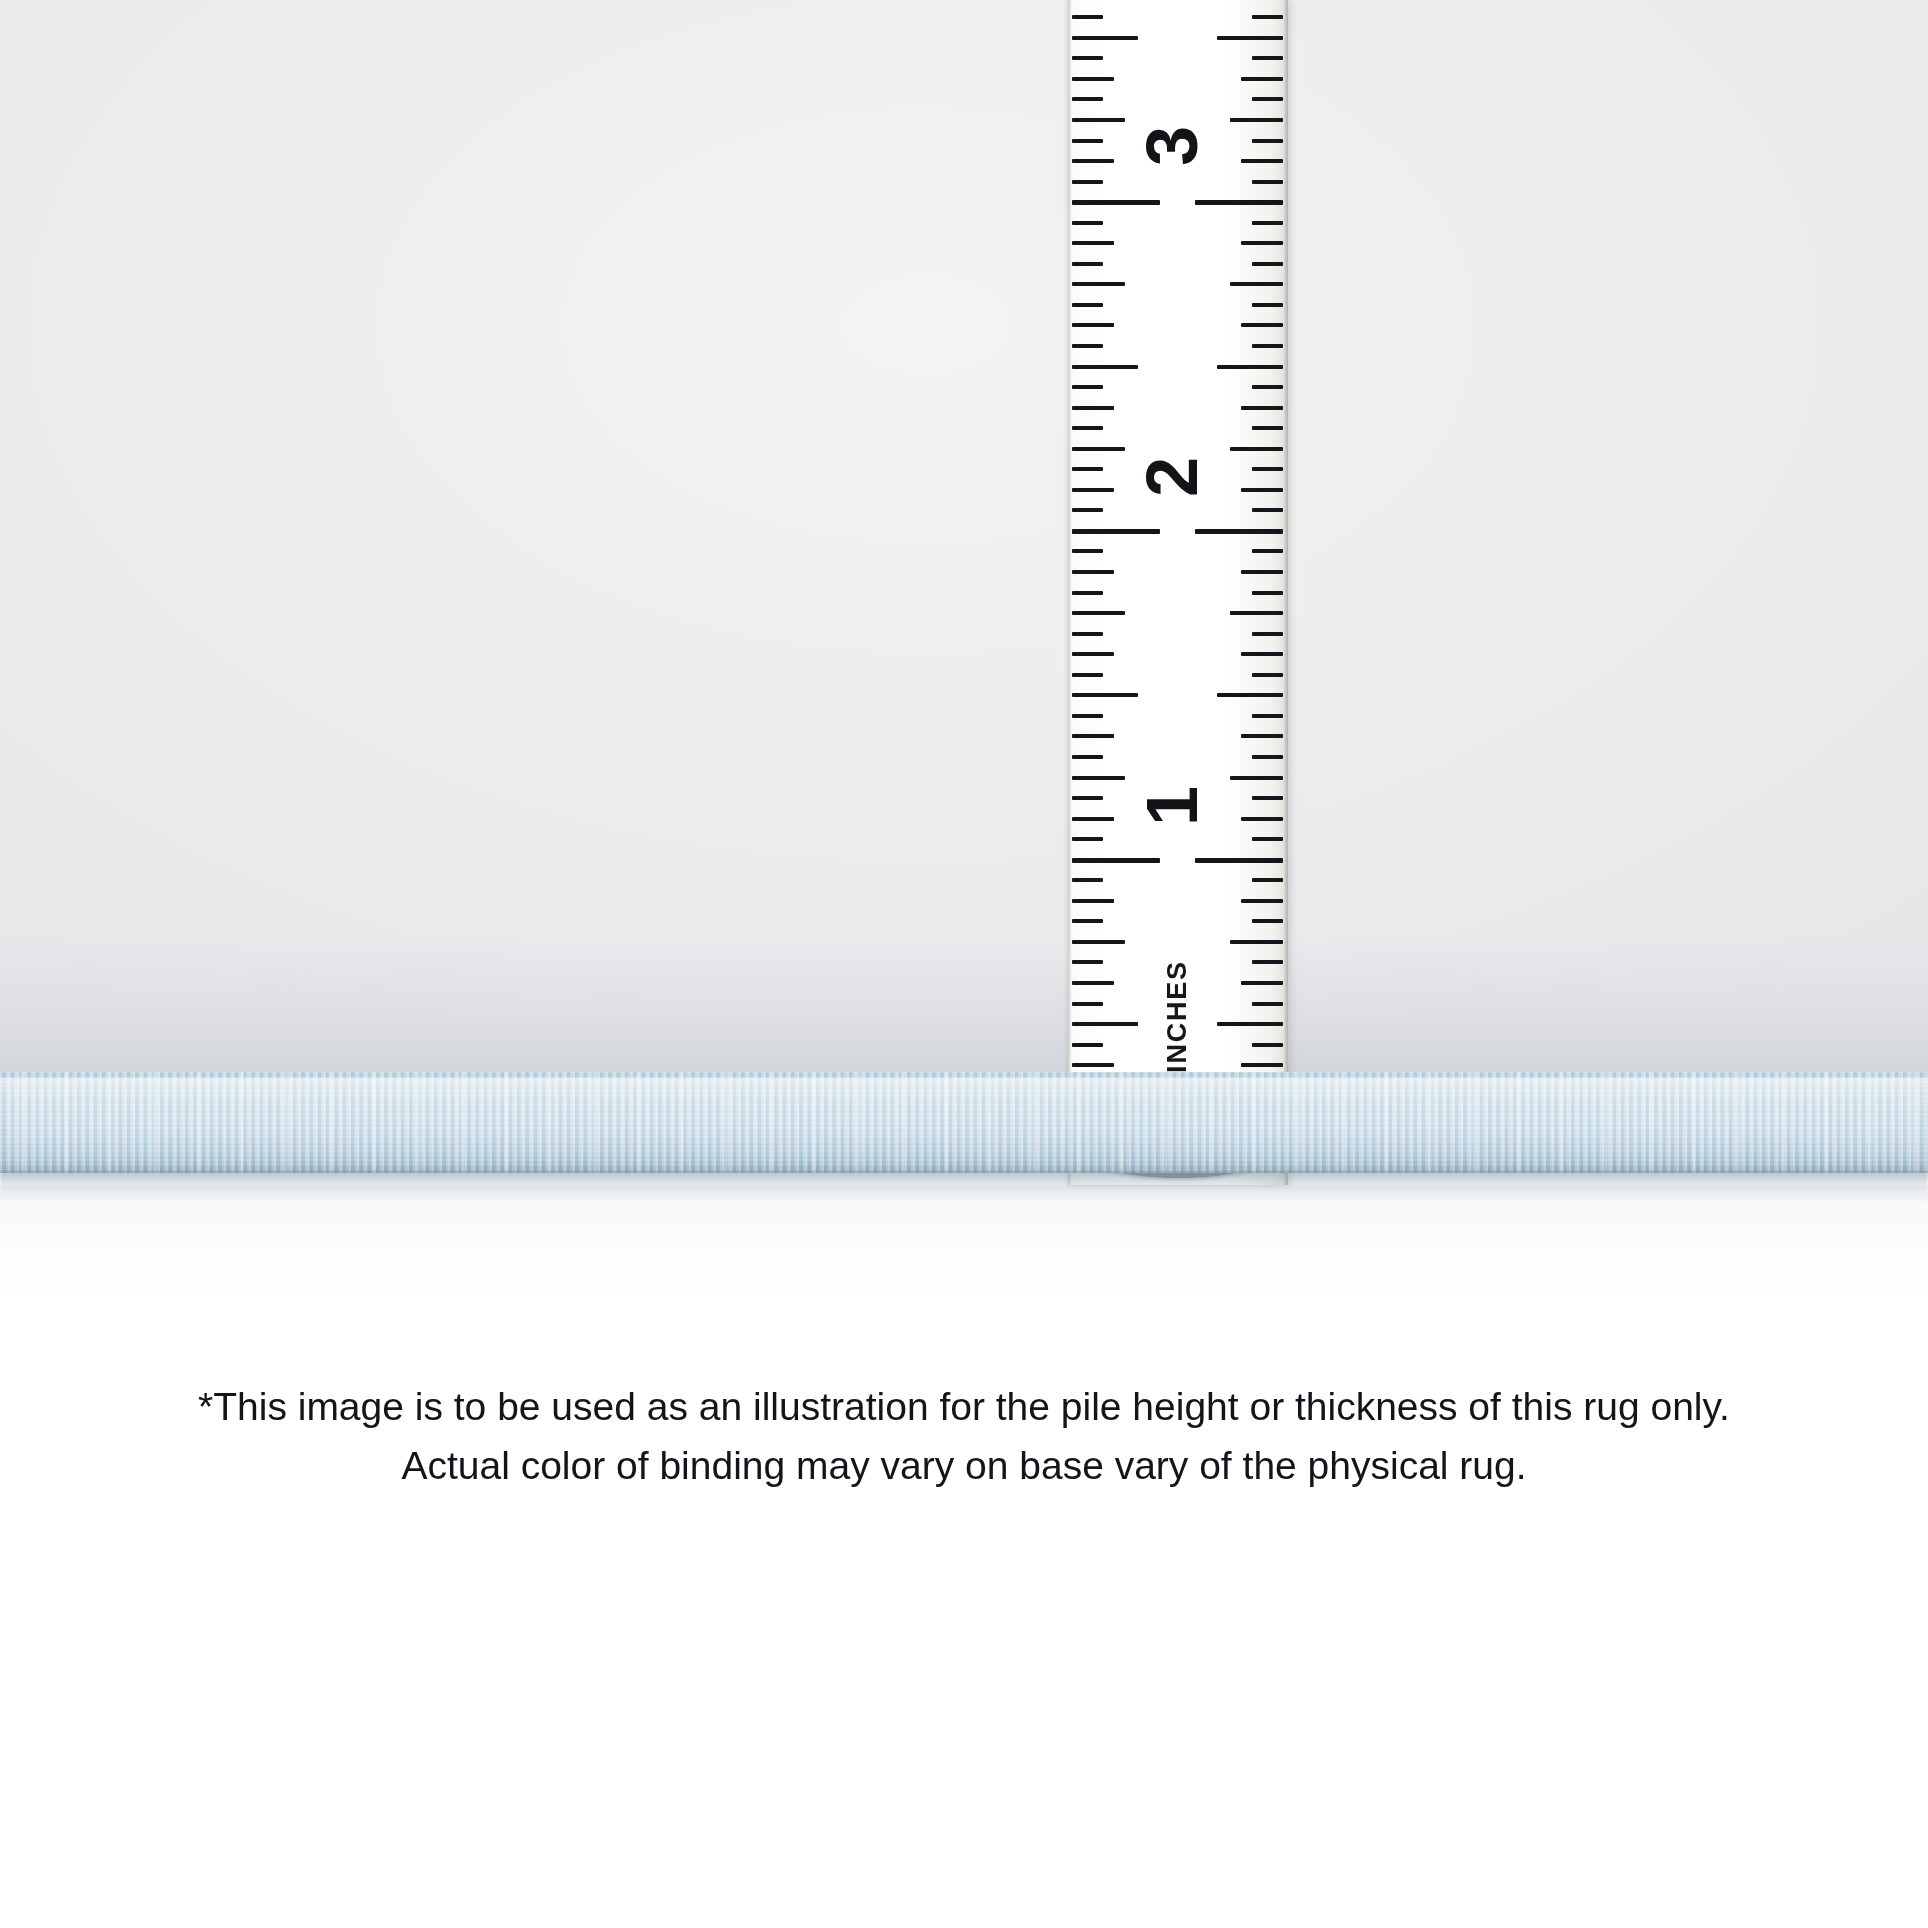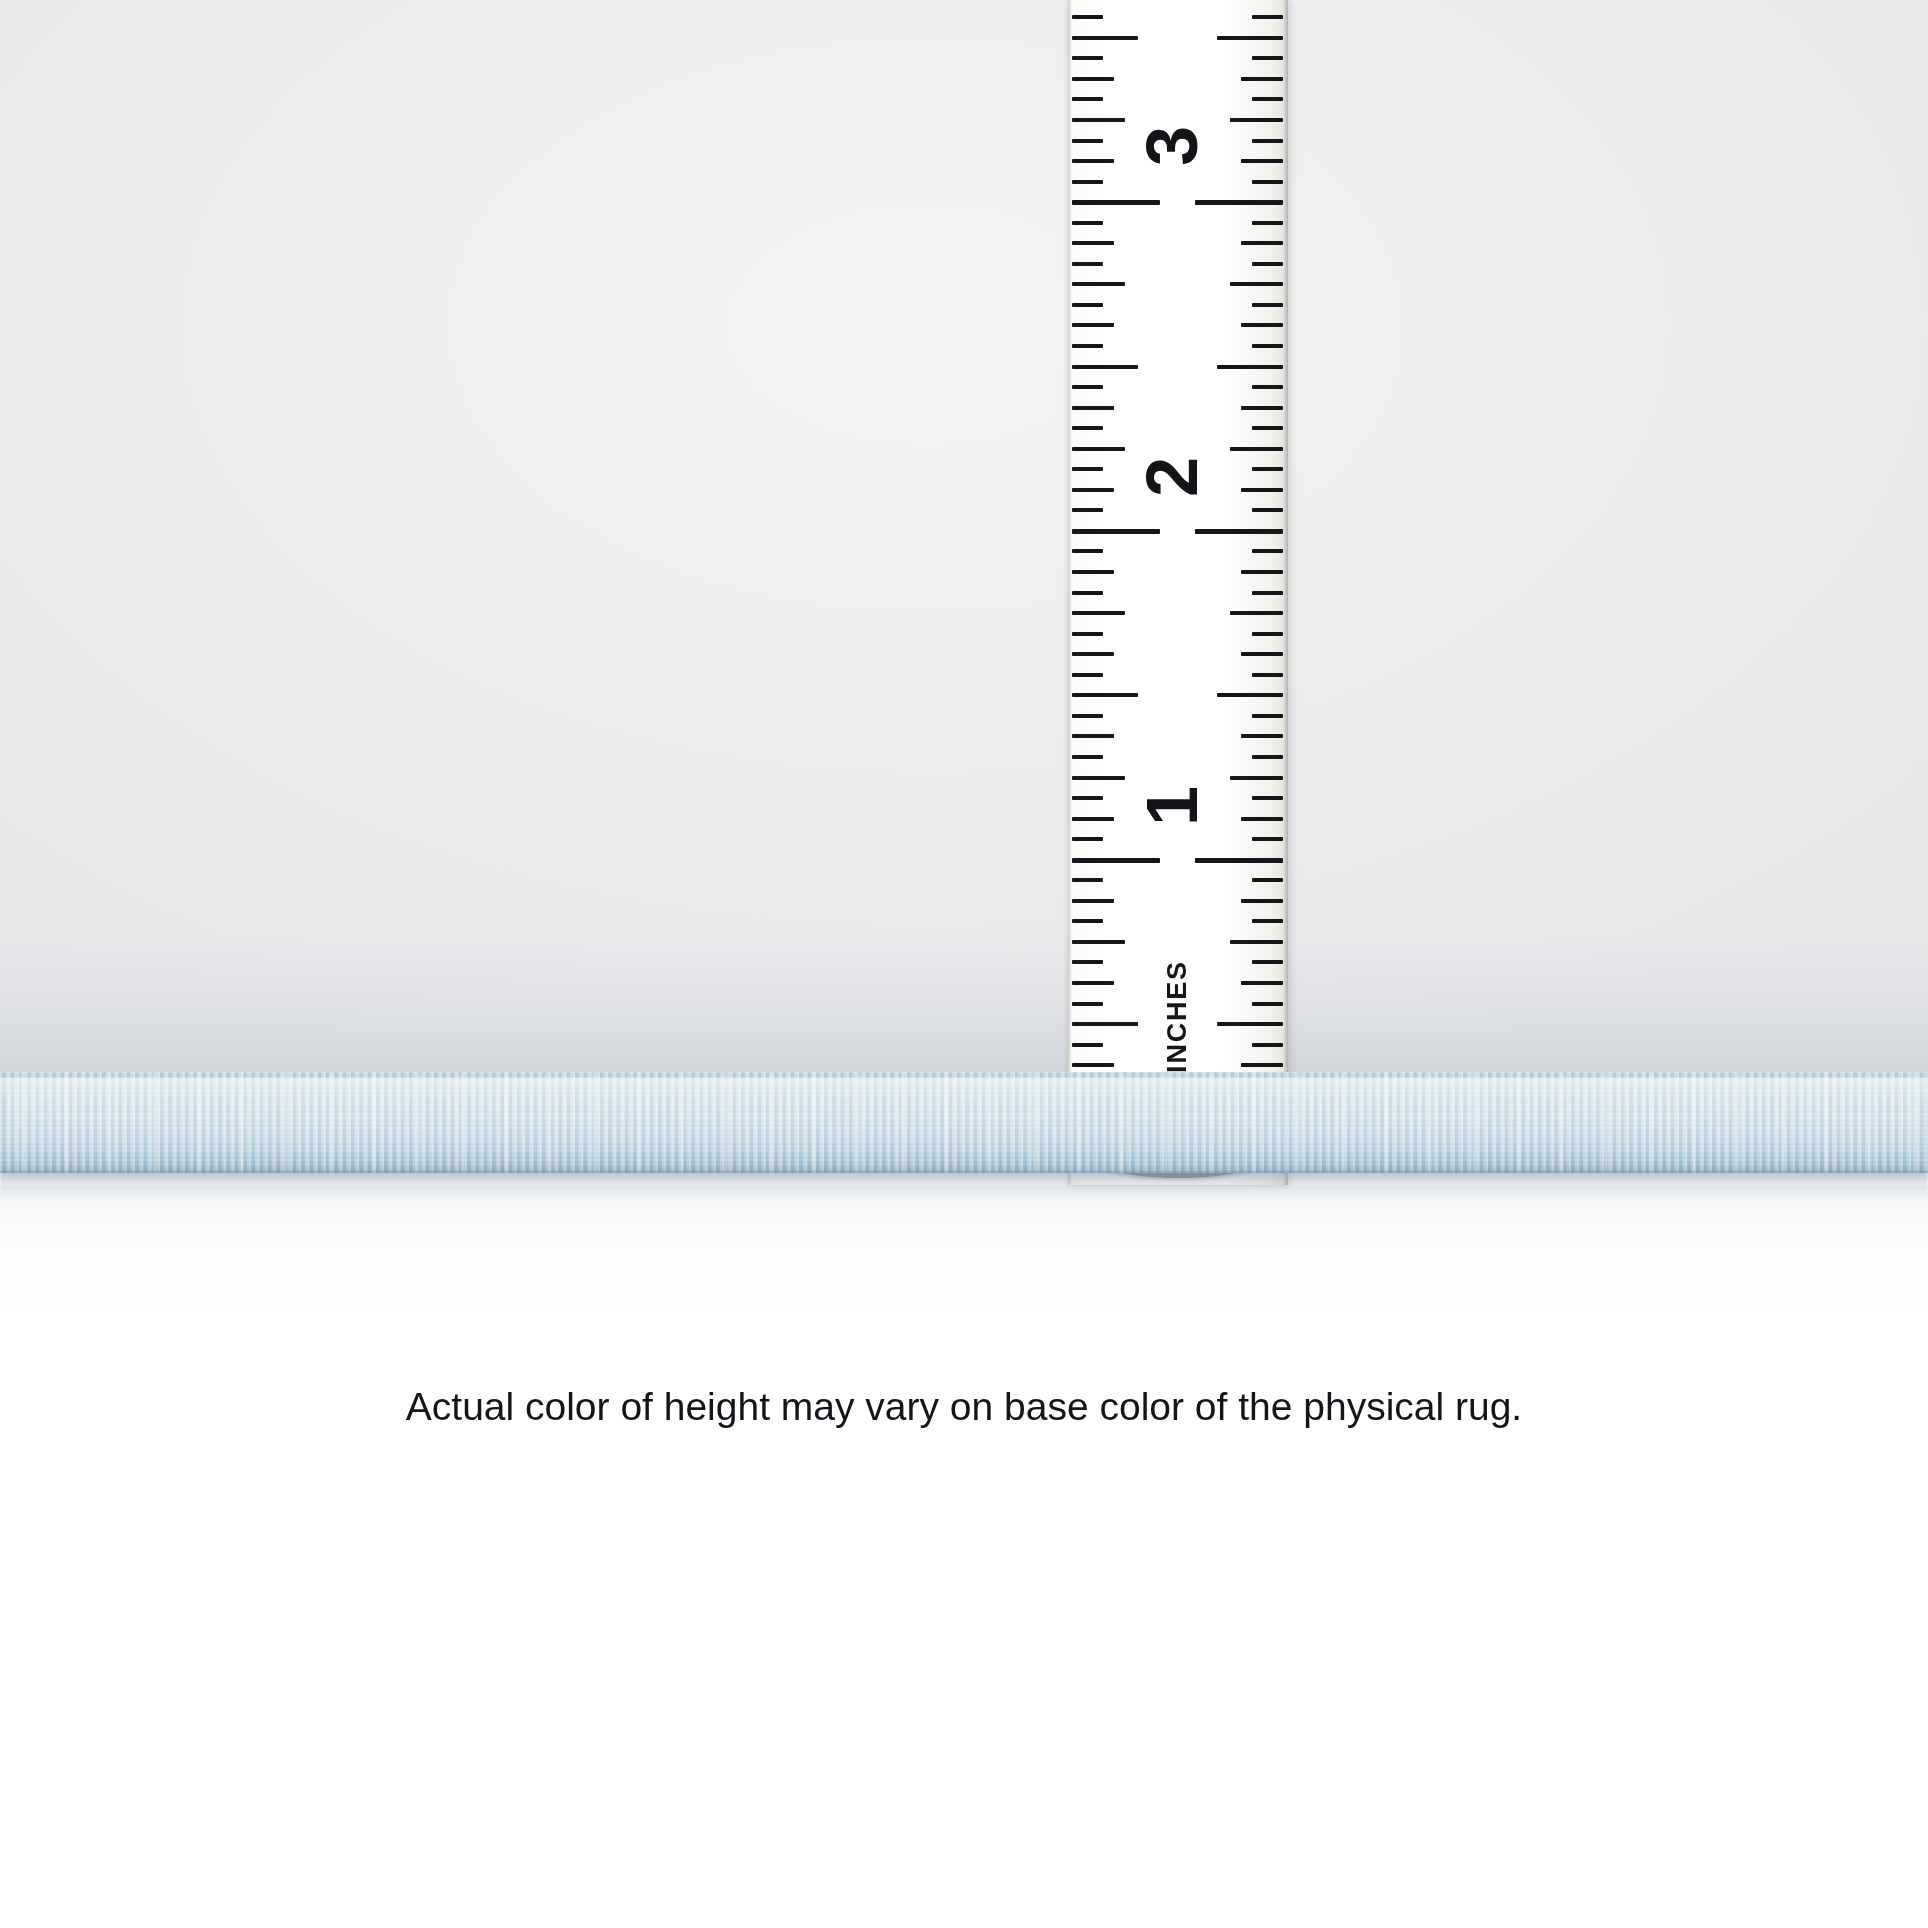--- a/index.html
+++ b/index.html
@@ -375,15 +375,16 @@
     <div class="rug-binding"></div>
     <div class="rug-weave"></div>
     <div class="rug-weave2"></div>
     <div class="rug-highlight"></div>
     <div class="rug-contact-shadow"></div>
   </div>
 
 </div>
 
 <div class="caption">
-  <span class="line">Actual color of height may vary on base color of the physical rug.</span>
+  <span class="line">*This image is to be used as an illustration for the pile height or thickness of this rug only.</span>
+  <span class="line">Actual color of binding may vary on base vary of the physical rug.</span>
 </div>
 
 
 </body></html>

